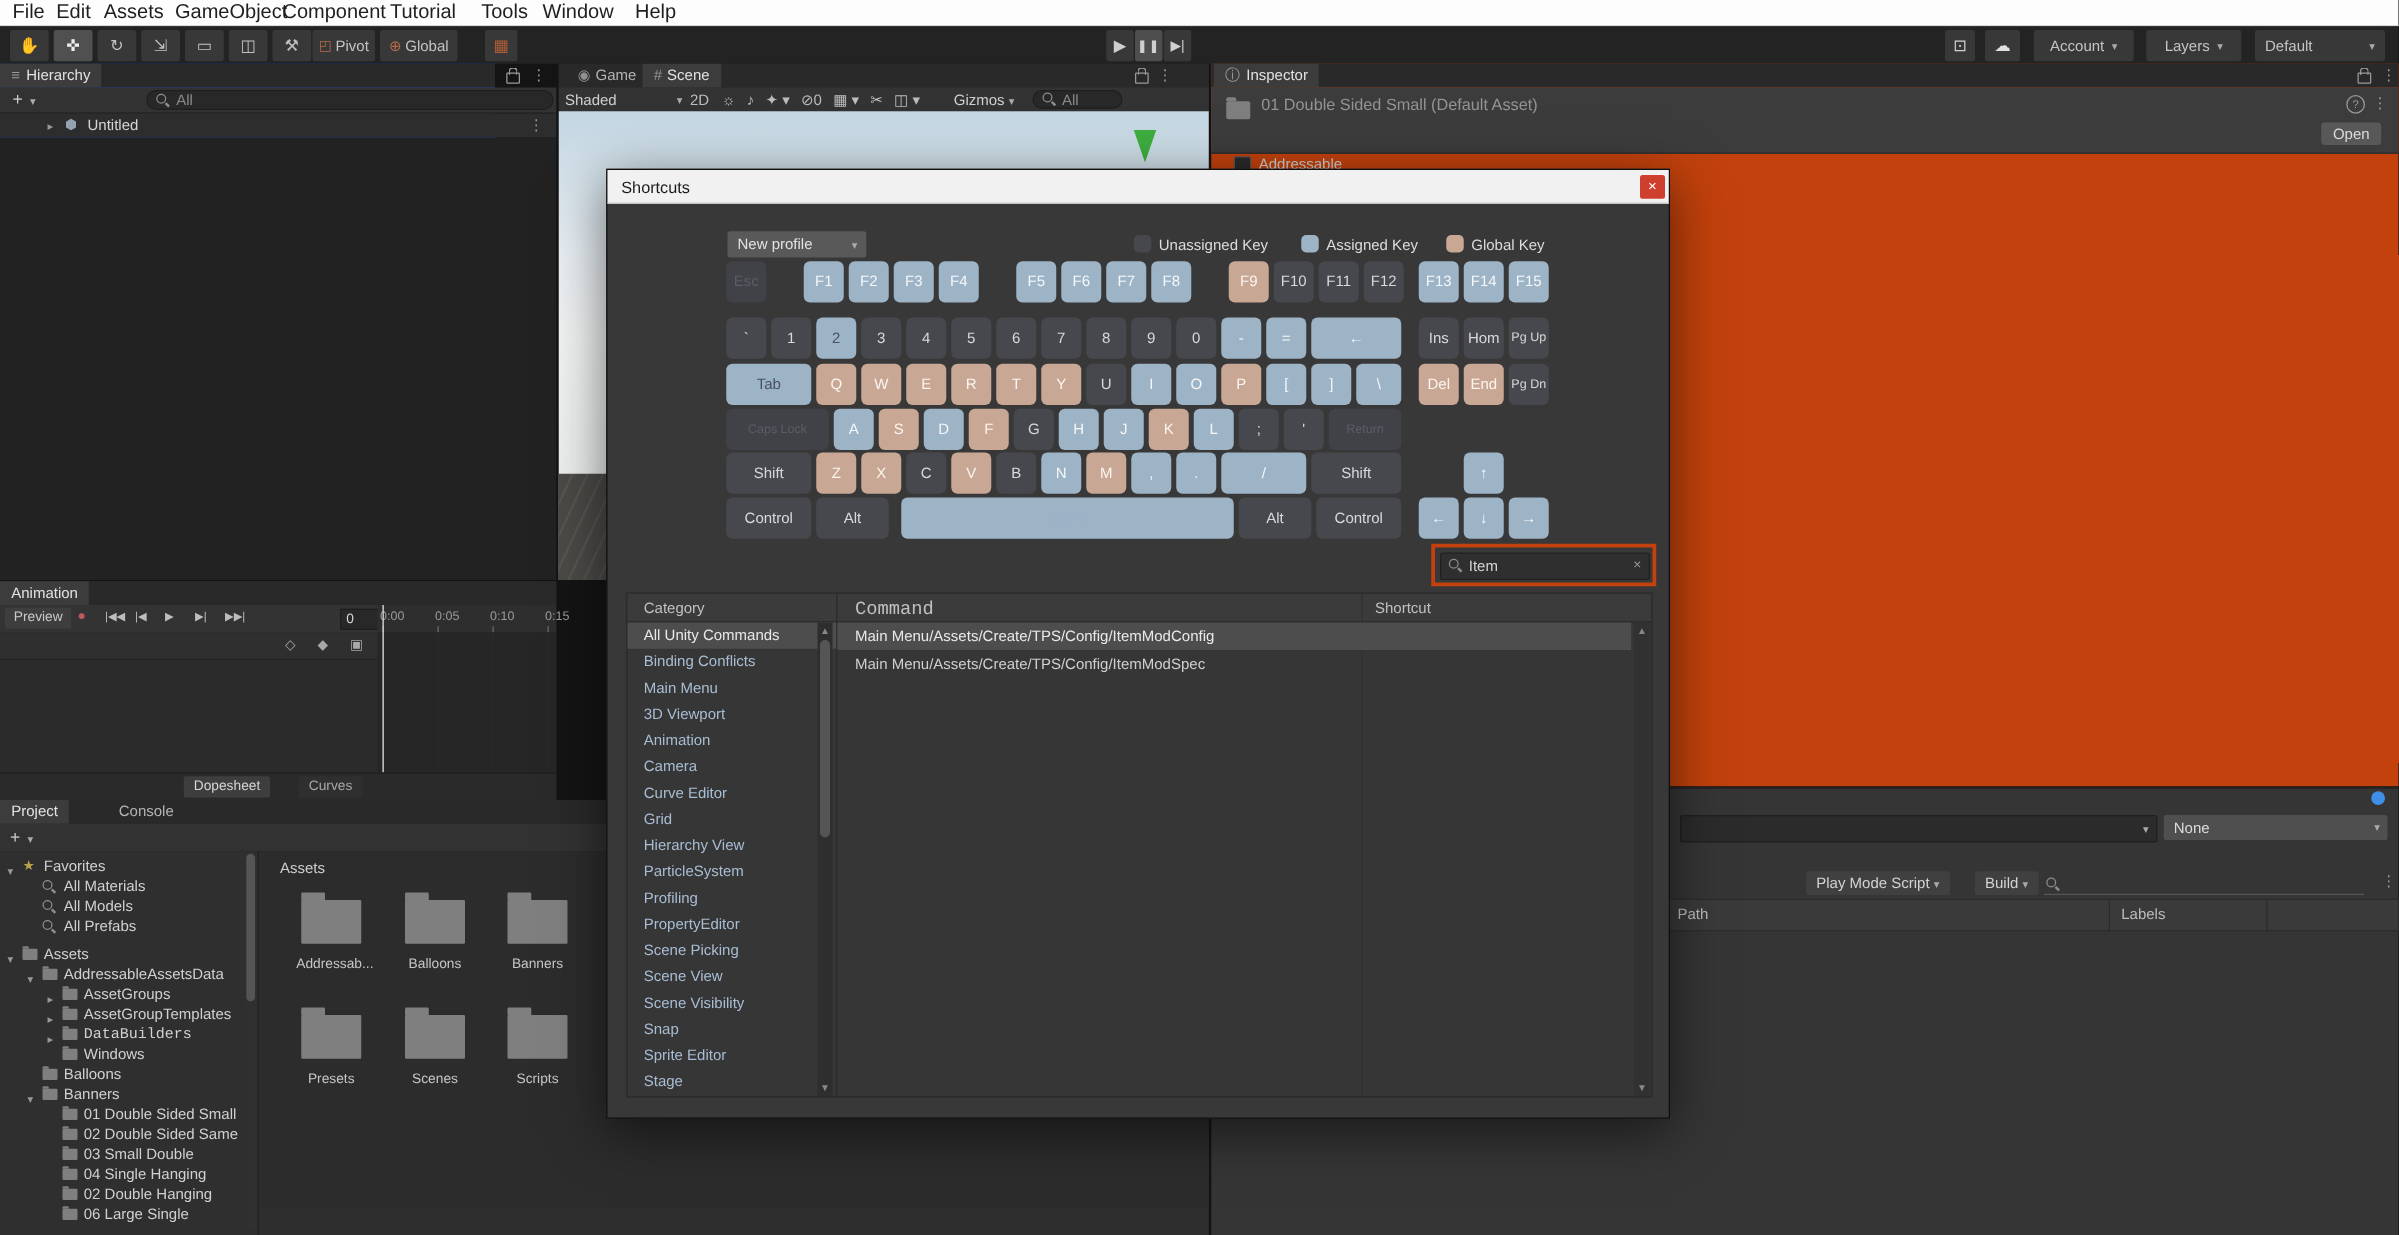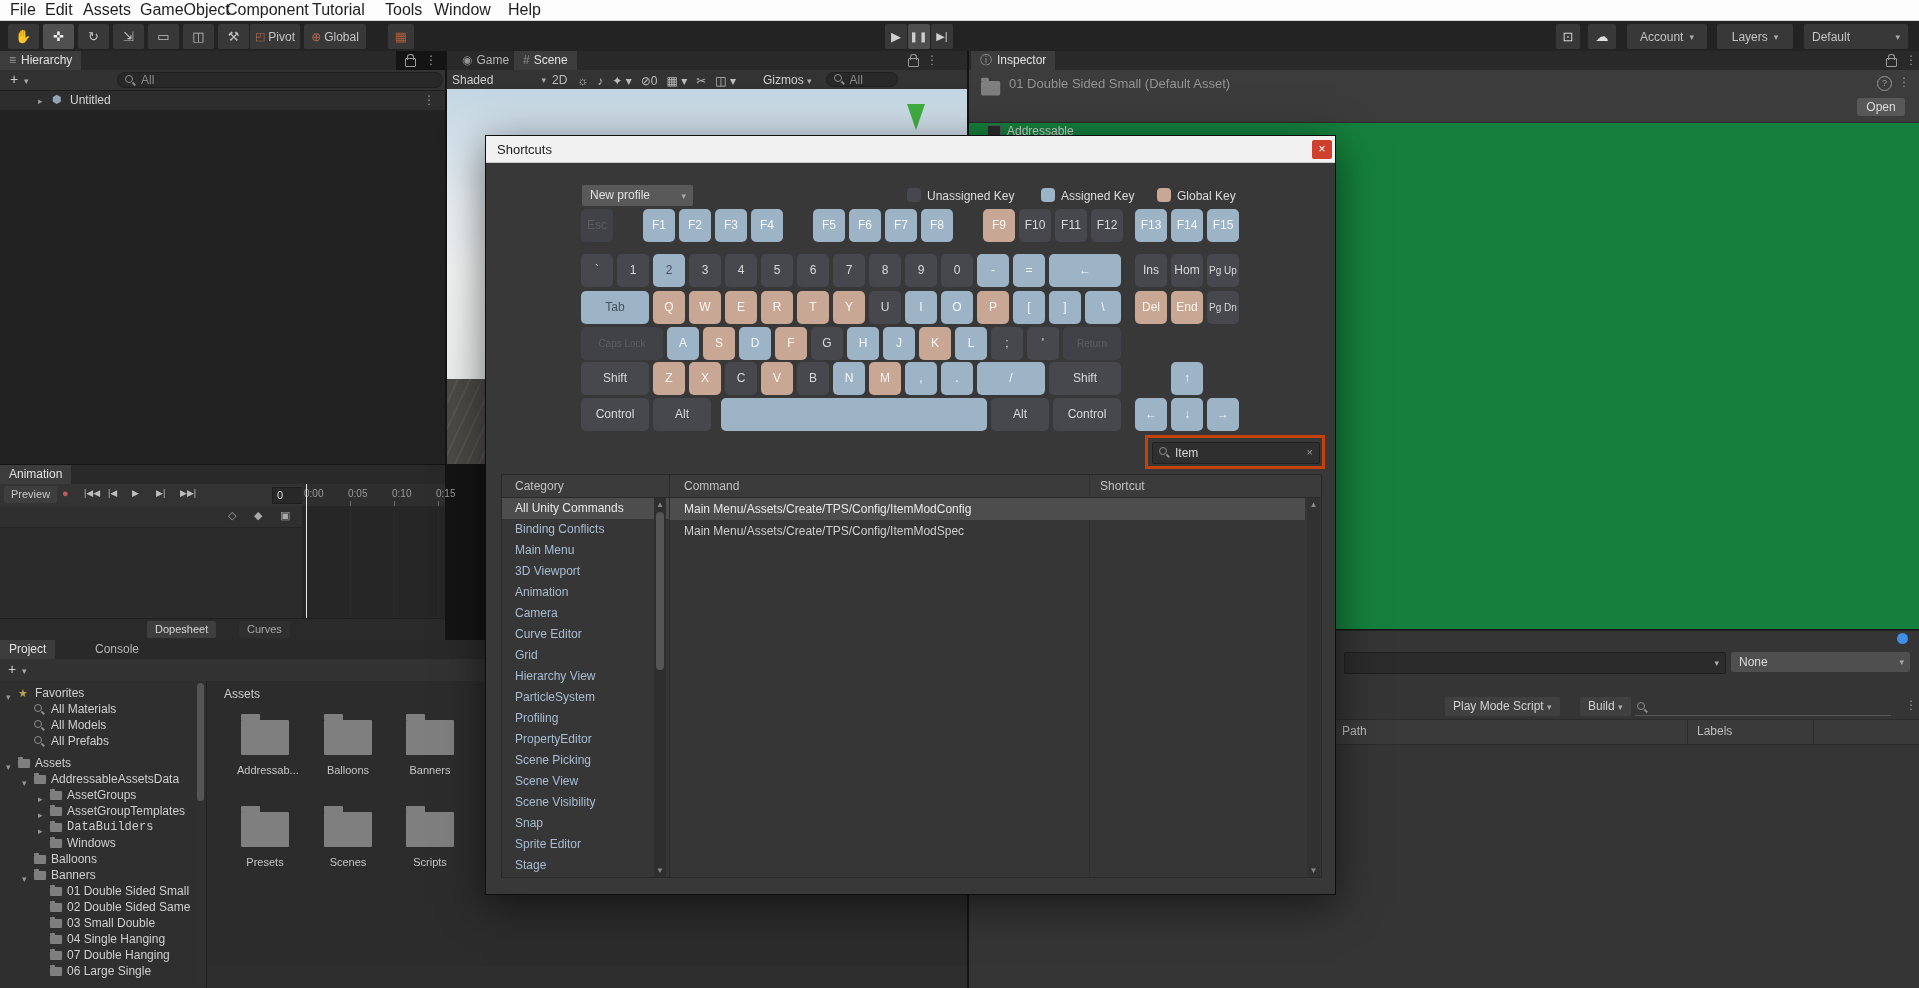--- a/index.html
+++ b/index.html
@@ -157,21 +157,21 @@
       </div>
     </div>
 
     <div class="abs" style="left:0;top:38px;width:520px;height:375px;background:linear-gradient(180deg,#c3d6e2 0%,#e6edf2 28%,#f1f2f2 48%,#e9eaea 100%);">
       <div class="abs" style="left:0;top:290px;width:40px;height:85px;background:repeating-linear-gradient(115deg,#4b4a47 0 9px,#55544f 9px 11px);"></div>
       <div class="abs" style="left:460px;top:15px;width:0;height:0;border-left:9px solid transparent;border-right:9px solid transparent;border-top:26px solid #3fae3f;"></div>
       <div class="abs" style="left:452px;top:42px;width:34px;height:10px;border-bottom:1px solid #9aa0a4;transform:rotate(-6deg);opacity:.6;"></div>
     </div>
   </div>
 
-  <div class="panel" style="left:969px;top:51px;width:950px;height:578px;background:#15803d;">
+  <div class="panel" style="left:969px;top:51px;width:950px;height:578px;background:#c2410c;">
     <div class="tabstrip">
       <div class="tab active" style="left:2px;">
         <span style="color:#9a9a9a;margin-right:5px;">ⓘ</span><span>Inspector</span>
       </div>
       <span class="locki" style="left:917px;top:7px;"></span>
       <span class="kebab abs" style="left:936px;top:3px;">⋮</span>
     </div>
     <div class="abs" style="left:0;top:19px;width:950px;height:52px;background:#3c3c3c;border-bottom:1px solid #2a2a2a;">
       <span class="folder f-sm" style="position:absolute;left:12px;top:8px;transform:scale(1.6);transform-origin:left top;"></span>
       <span style="position:absolute;left:40px;top:6px;font-size:13px;color:#949494;">01 Double Sided Small (Default Asset)</span>
@@ -308,21 +308,21 @@
         <div class="trow" style="top: 234px;">
           <span class="folder f-sm" style="position: absolute; left: 50px; top: 1px;"></span>
           <span style="position: absolute; left: 67px; top: 0px;">03 Small Double</span>
         </div>
         <div class="trow" style="top: 250px;">
           <span class="folder f-sm" style="position: absolute; left: 50px; top: 1px;"></span>
           <span style="position: absolute; left: 67px; top: 0px;">04 Single Hanging</span>
         </div>
         <div class="trow" style="top: 266px;">
           <span class="folder f-sm" style="position: absolute; left: 50px; top: 1px;"></span>
-          <span style="position: absolute; left: 67px; top: 0px;">07 Double Hanging</span>
+          <span style="position: absolute; left: 67px; top: 0px;">02 Double Hanging</span>
         </div>
         <div class="trow" style="top: 282px;">
           <span class="folder f-sm" style="position: absolute; left: 50px; top: 1px;"></span>
           <span style="position: absolute; left: 67px; top: 0px;">06 Large Single</span>
         </div>
       </div>
     <div class="scrolltrack" style="left:196px;top:43px;width:9px;height:300px;">
       <div class="scrollhandle" style="left:1px;top:0;width:7px;height:118px;"></div>
     </div>
 
@@ -476,21 +476,21 @@
       <div style="position:absolute;left:4px;top:4px;width:166px;height:20px;background:#2f2f2f;border:1px solid #202020;border-radius:2px;">
         <span class="mag" style="position:absolute;left:6px;top:4px;"></span>
         <span style="position:absolute;left:22px;top:3px;font-size:12px;color:#d6d6d6;">Item</span>
         <span style="position:absolute;right:6px;top:3px;font-size:11px;color:#9a9a9a;">×</span>
       </div>
     </div>
 
     <div class="abs" style="left:15px;top:338px;width:821px;height:404px;background:#363636;border:1px solid #292929;box-sizing:border-box;">
       <div class="abs" style="left:0;top:0;width:819px;height:23px;background:#3b3b3b;border-bottom:1px solid #2a2a2a;box-sizing:border-box;">
         <span style="position:absolute;left:13px;top:4px;font-size:12px;color:#c0c0c0;">Category</span>
-        <span style="position:absolute;left:182px;top:4px;font-size:12px;color:#c0c0c0;">Command</span>
+        <span style="position:absolute;left:182px;top:4px;font-size:15px;color:#c0c0c0;font-family:Liberation Mono, monospace;">Command</span>
         <span style="position:absolute;left:598px;top:4px;font-size:12px;color:#c0c0c0;">Shortcut</span>
       </div>
       <div class="vline" style="left:167px;top:0;height:402px;background:#2b2b2b;"></div>
       <div class="vline" style="left:587px;top:0;height:402px;background:#303030;"></div>
       <div id="catlist">
           <div class="cat-row sel" style="top: 23px;">All Unity Commands</div>
           <div class="cat-row" style="top: 44px;">Binding Conflicts</div>
           <div class="cat-row" style="top: 65px;">Main Menu</div>
           <div class="cat-row" style="top: 86px;">3D Viewport</div>
           <div class="cat-row" style="top: 107px;">Animation</div>

